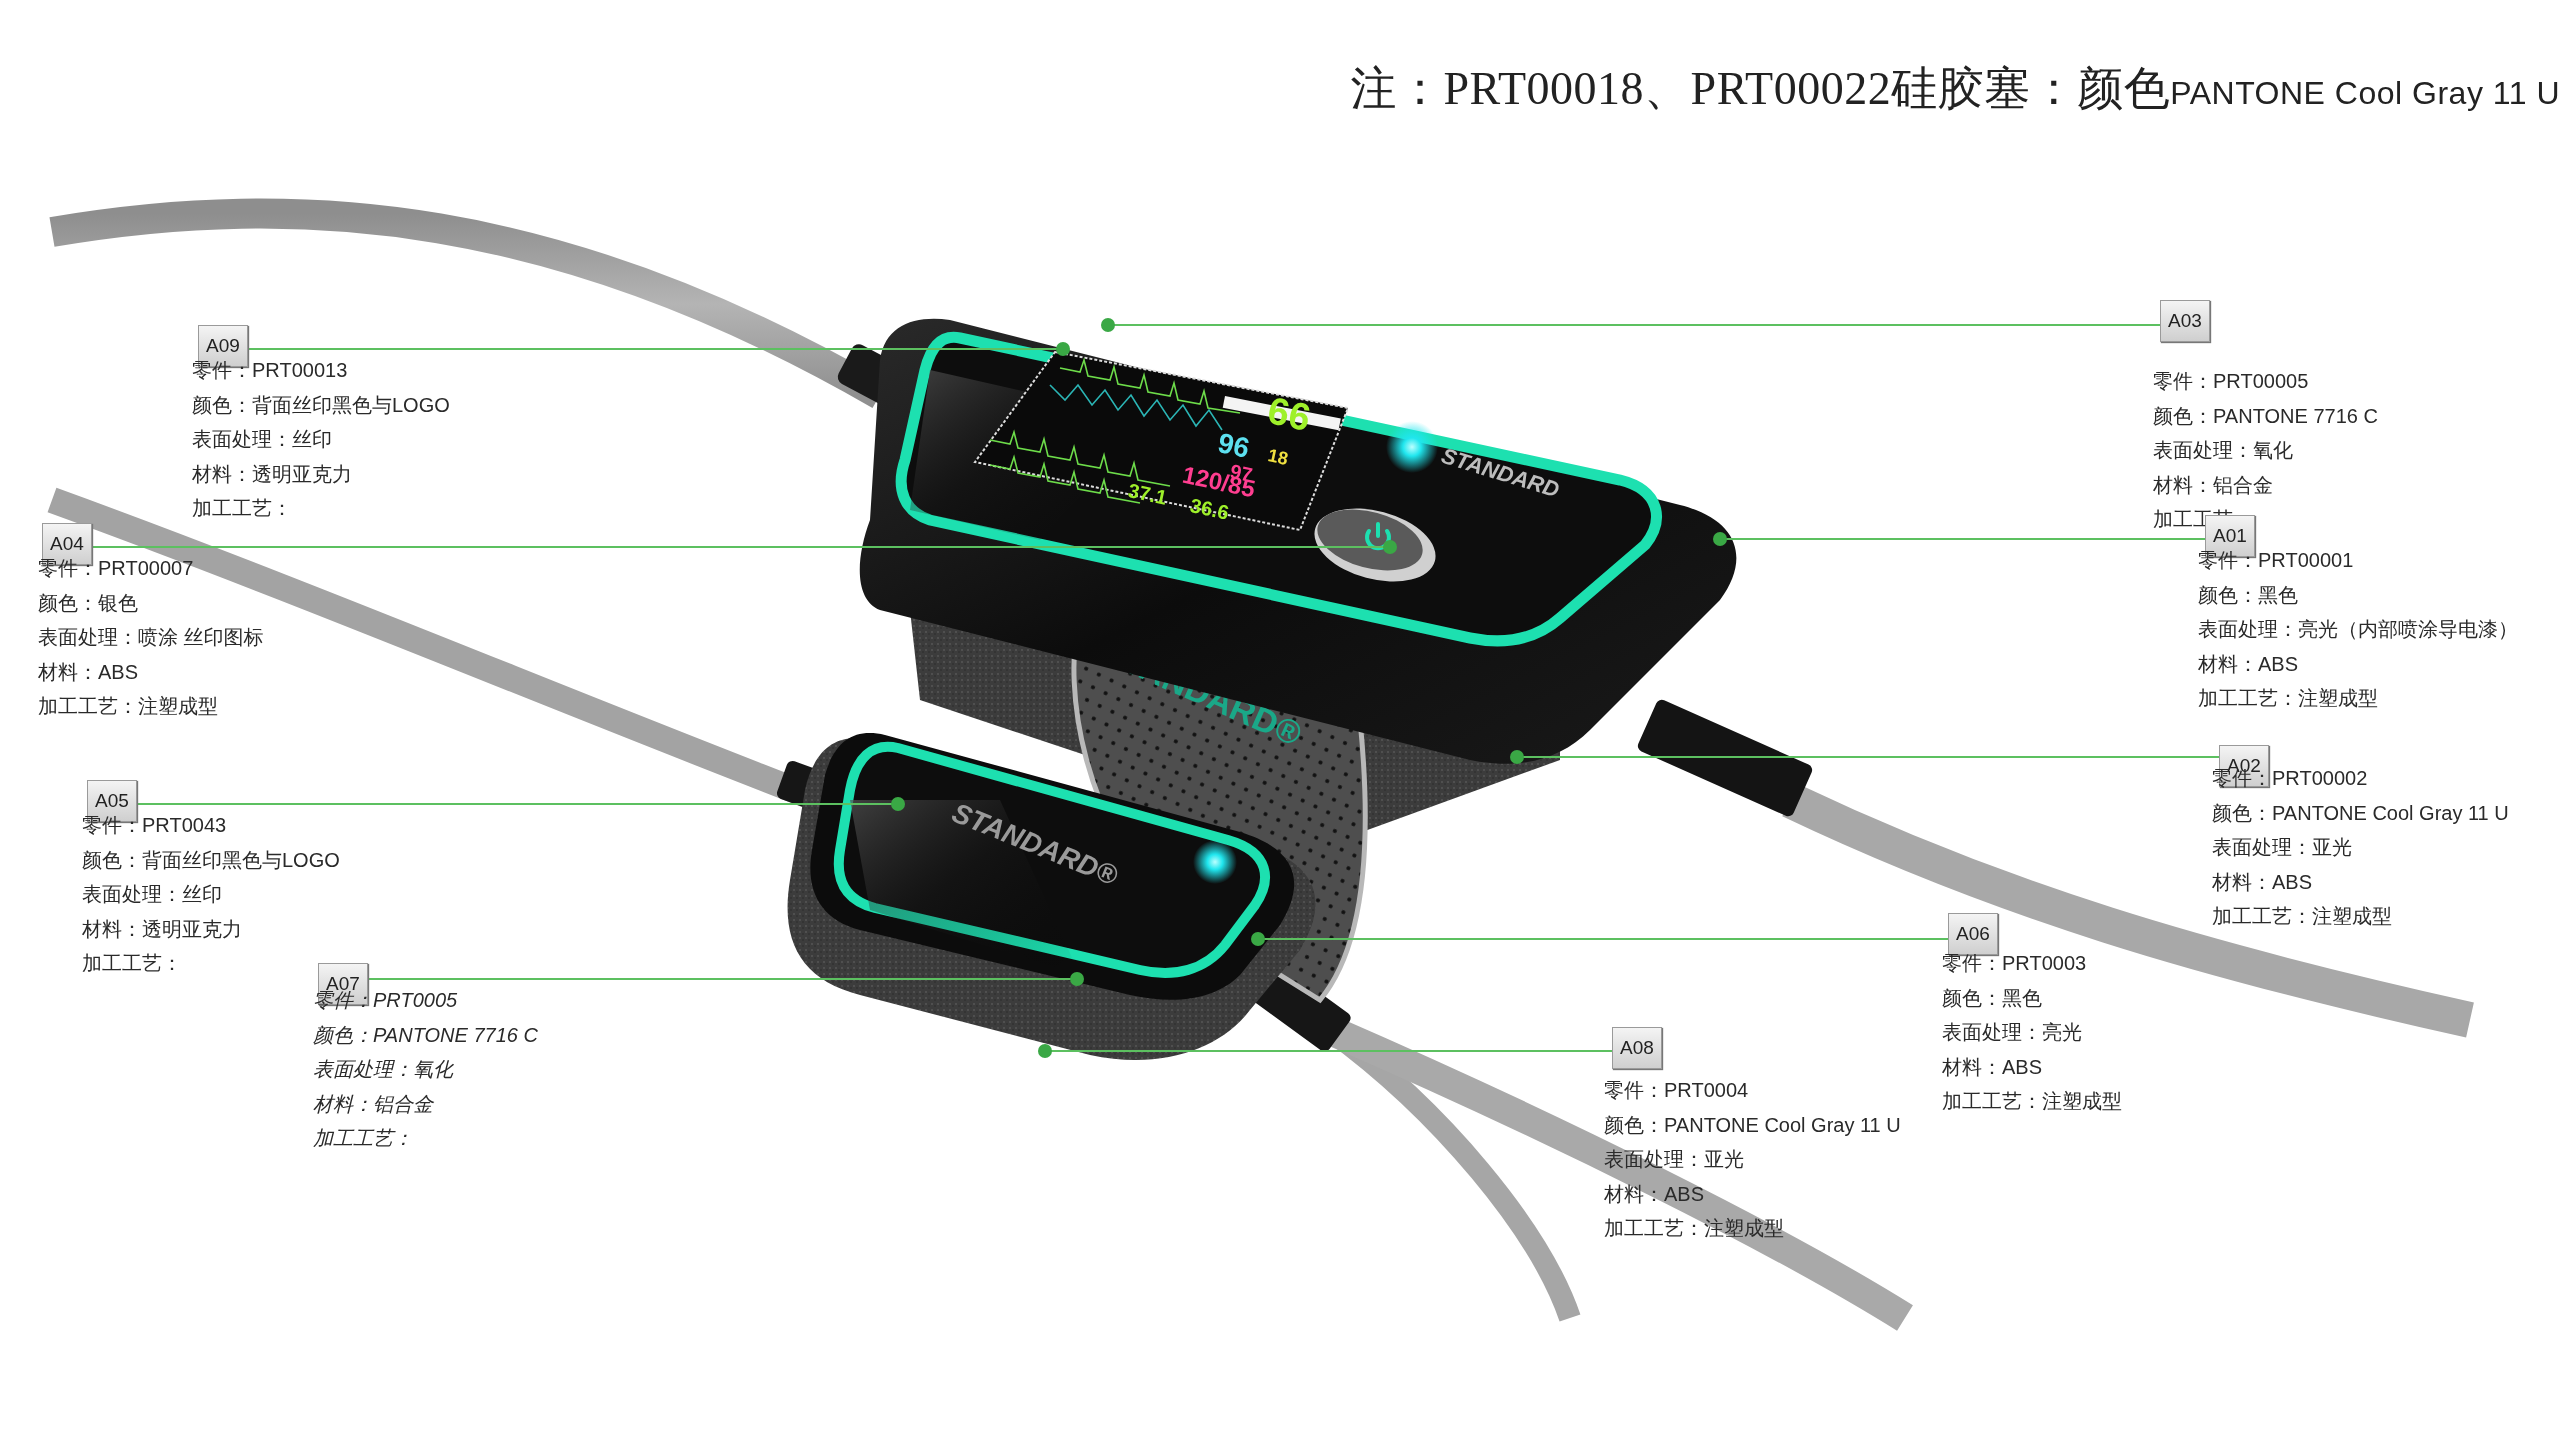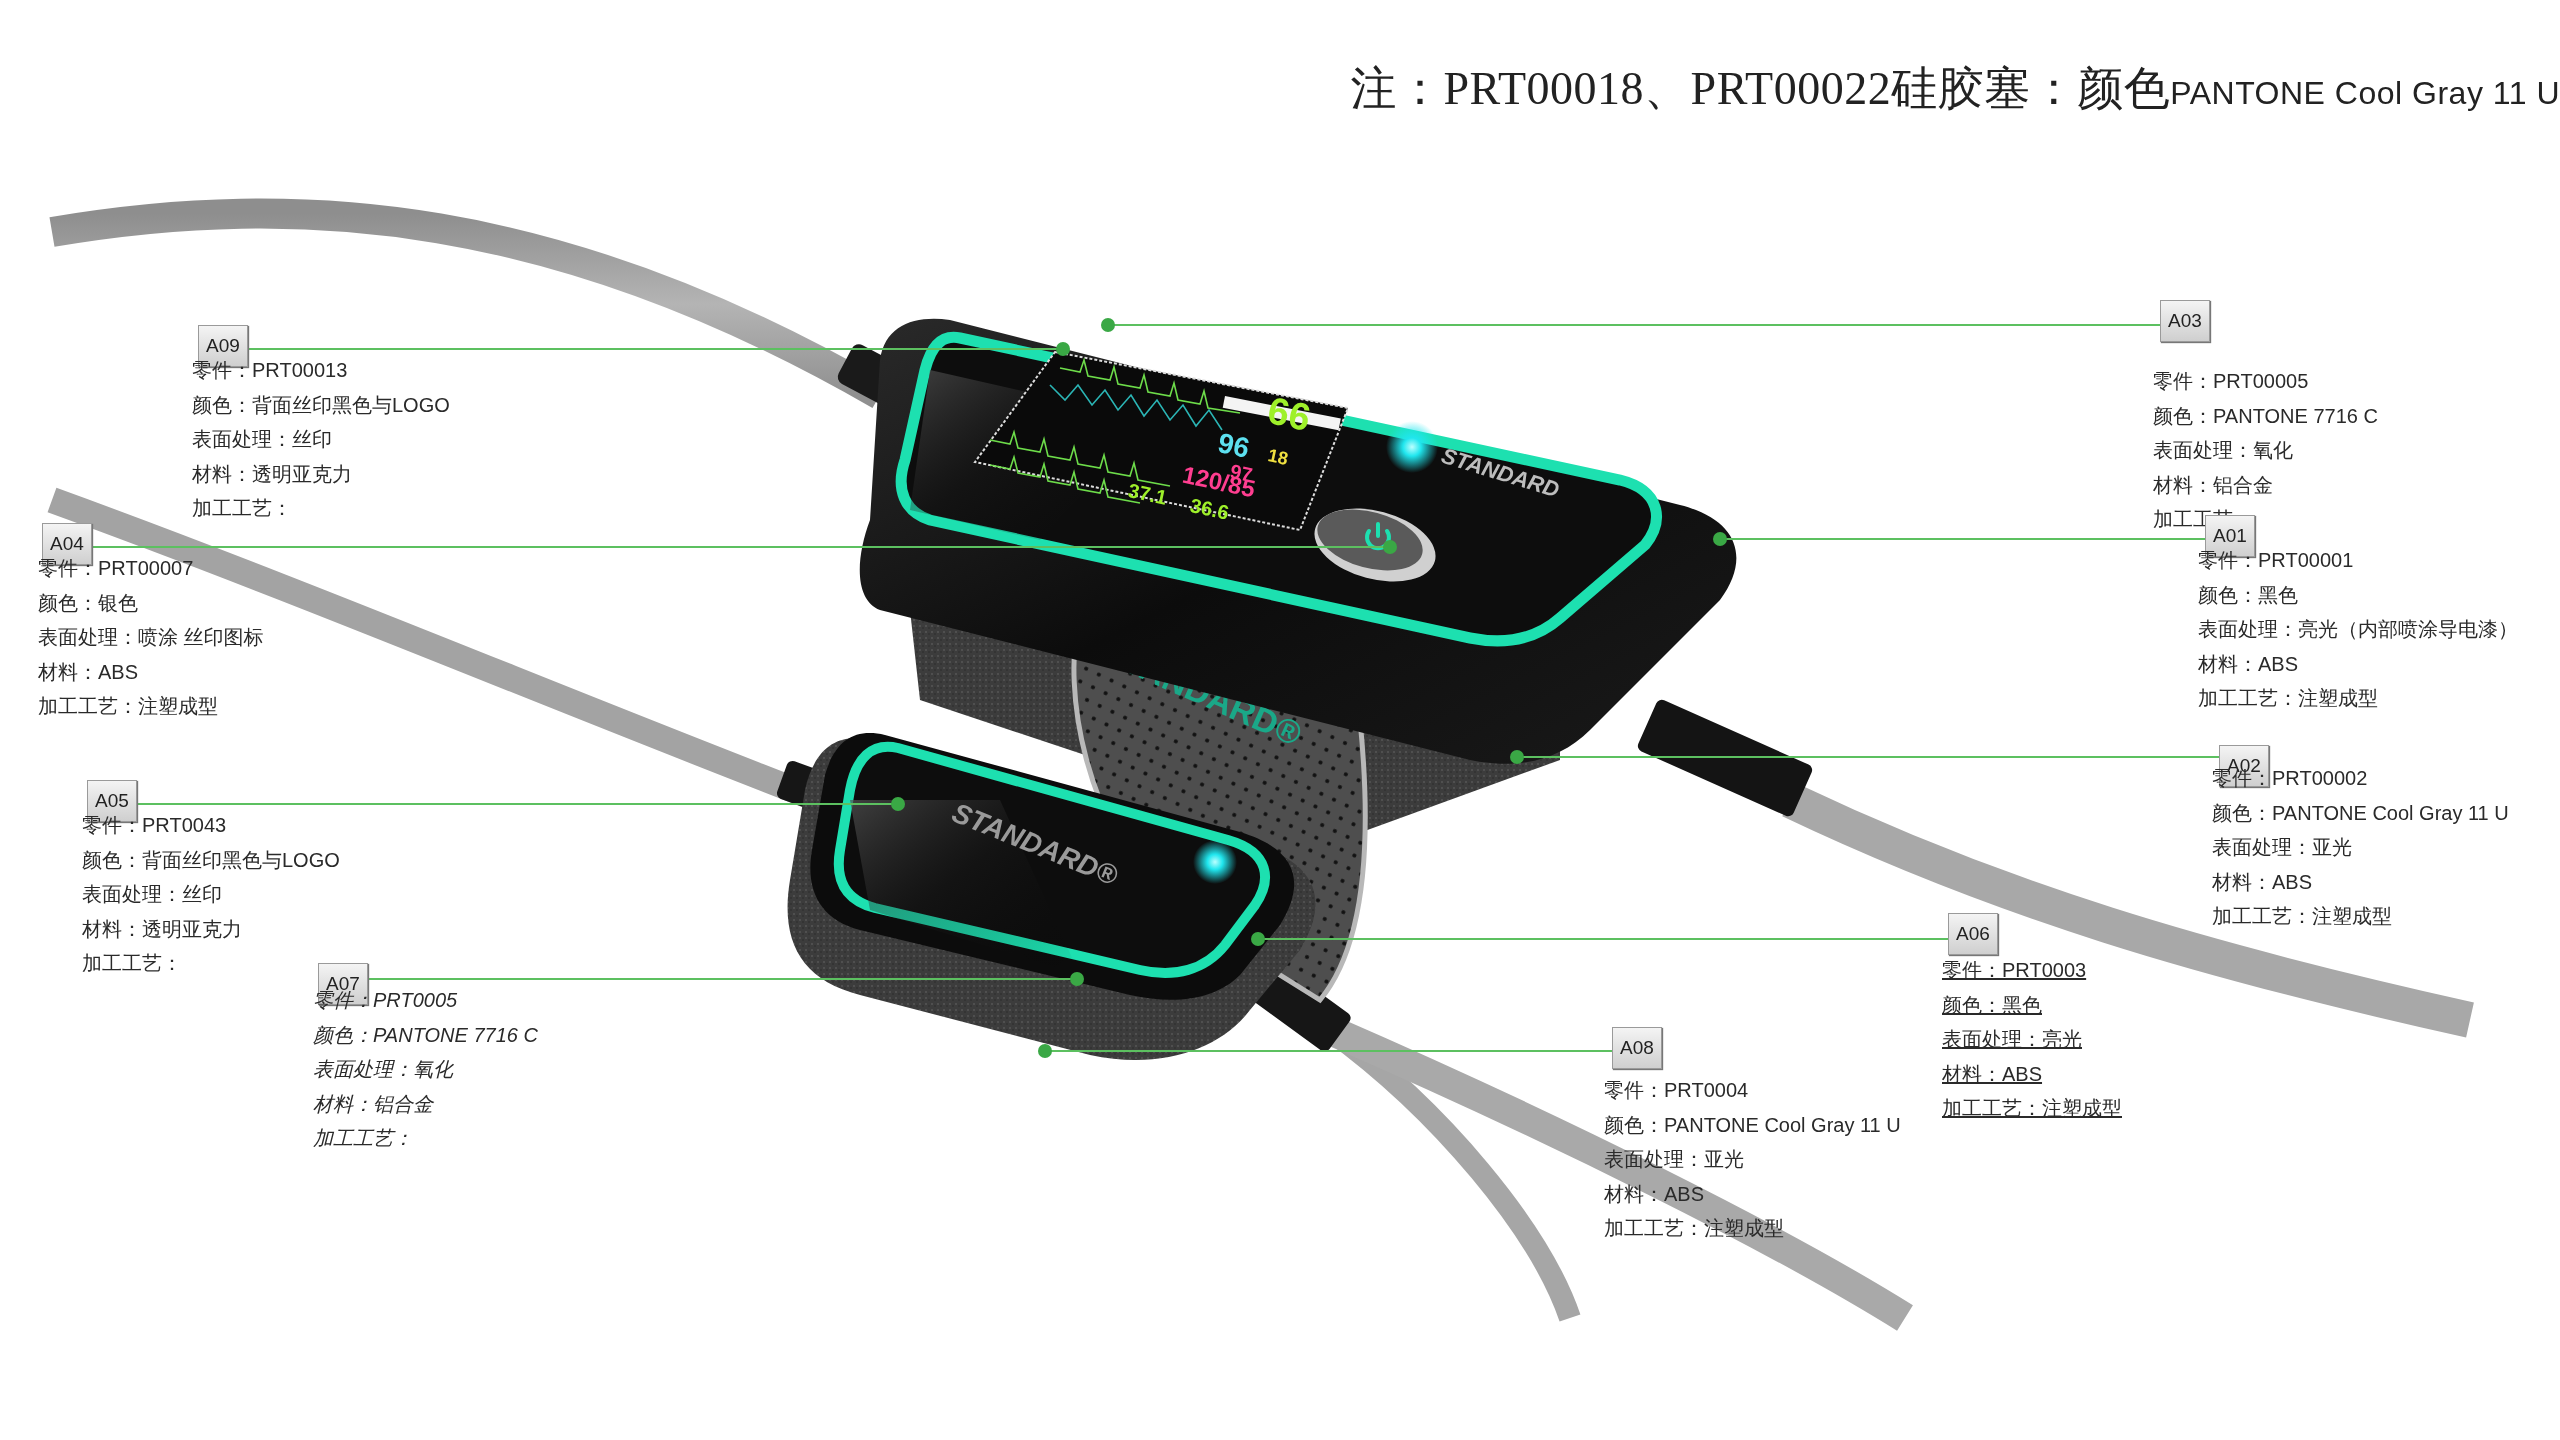--- a/index.html
+++ b/index.html
@@ -199,21 +199,21 @@
     <span class="row">零件：PRT00002</span>
     <span class="row">颜色：PANTONE Cool Gray  11 U</span>
     <span class="row">表面处理：亚光</span>
     <span class="row">材料：ABS</span>
     <span class="row">加工工艺：注塑成型</span>
   </div>
 </div>
 
 <div class="callout" style="left:1942px;top:913px;">
   <div class="tag" style="left:6px;top:0;">A06</div>
-  <div class="rows" style="top:40px;text-decoration:underline;">
+  <div class="rows" style="top:33px;">
     <span class="row">零件：PRT0003</span>
     <span class="row">颜色：黑色</span>
     <span class="row">表面处理：亮光</span>
     <span class="row">材料：ABS</span>
     <span class="row">加工工艺：注塑成型</span>
   </div>
 </div>
 
 <div class="callout" style="left:1604px;top:1027px;">
   <div class="tag" style="left:8px;top:0;">A08</div>

